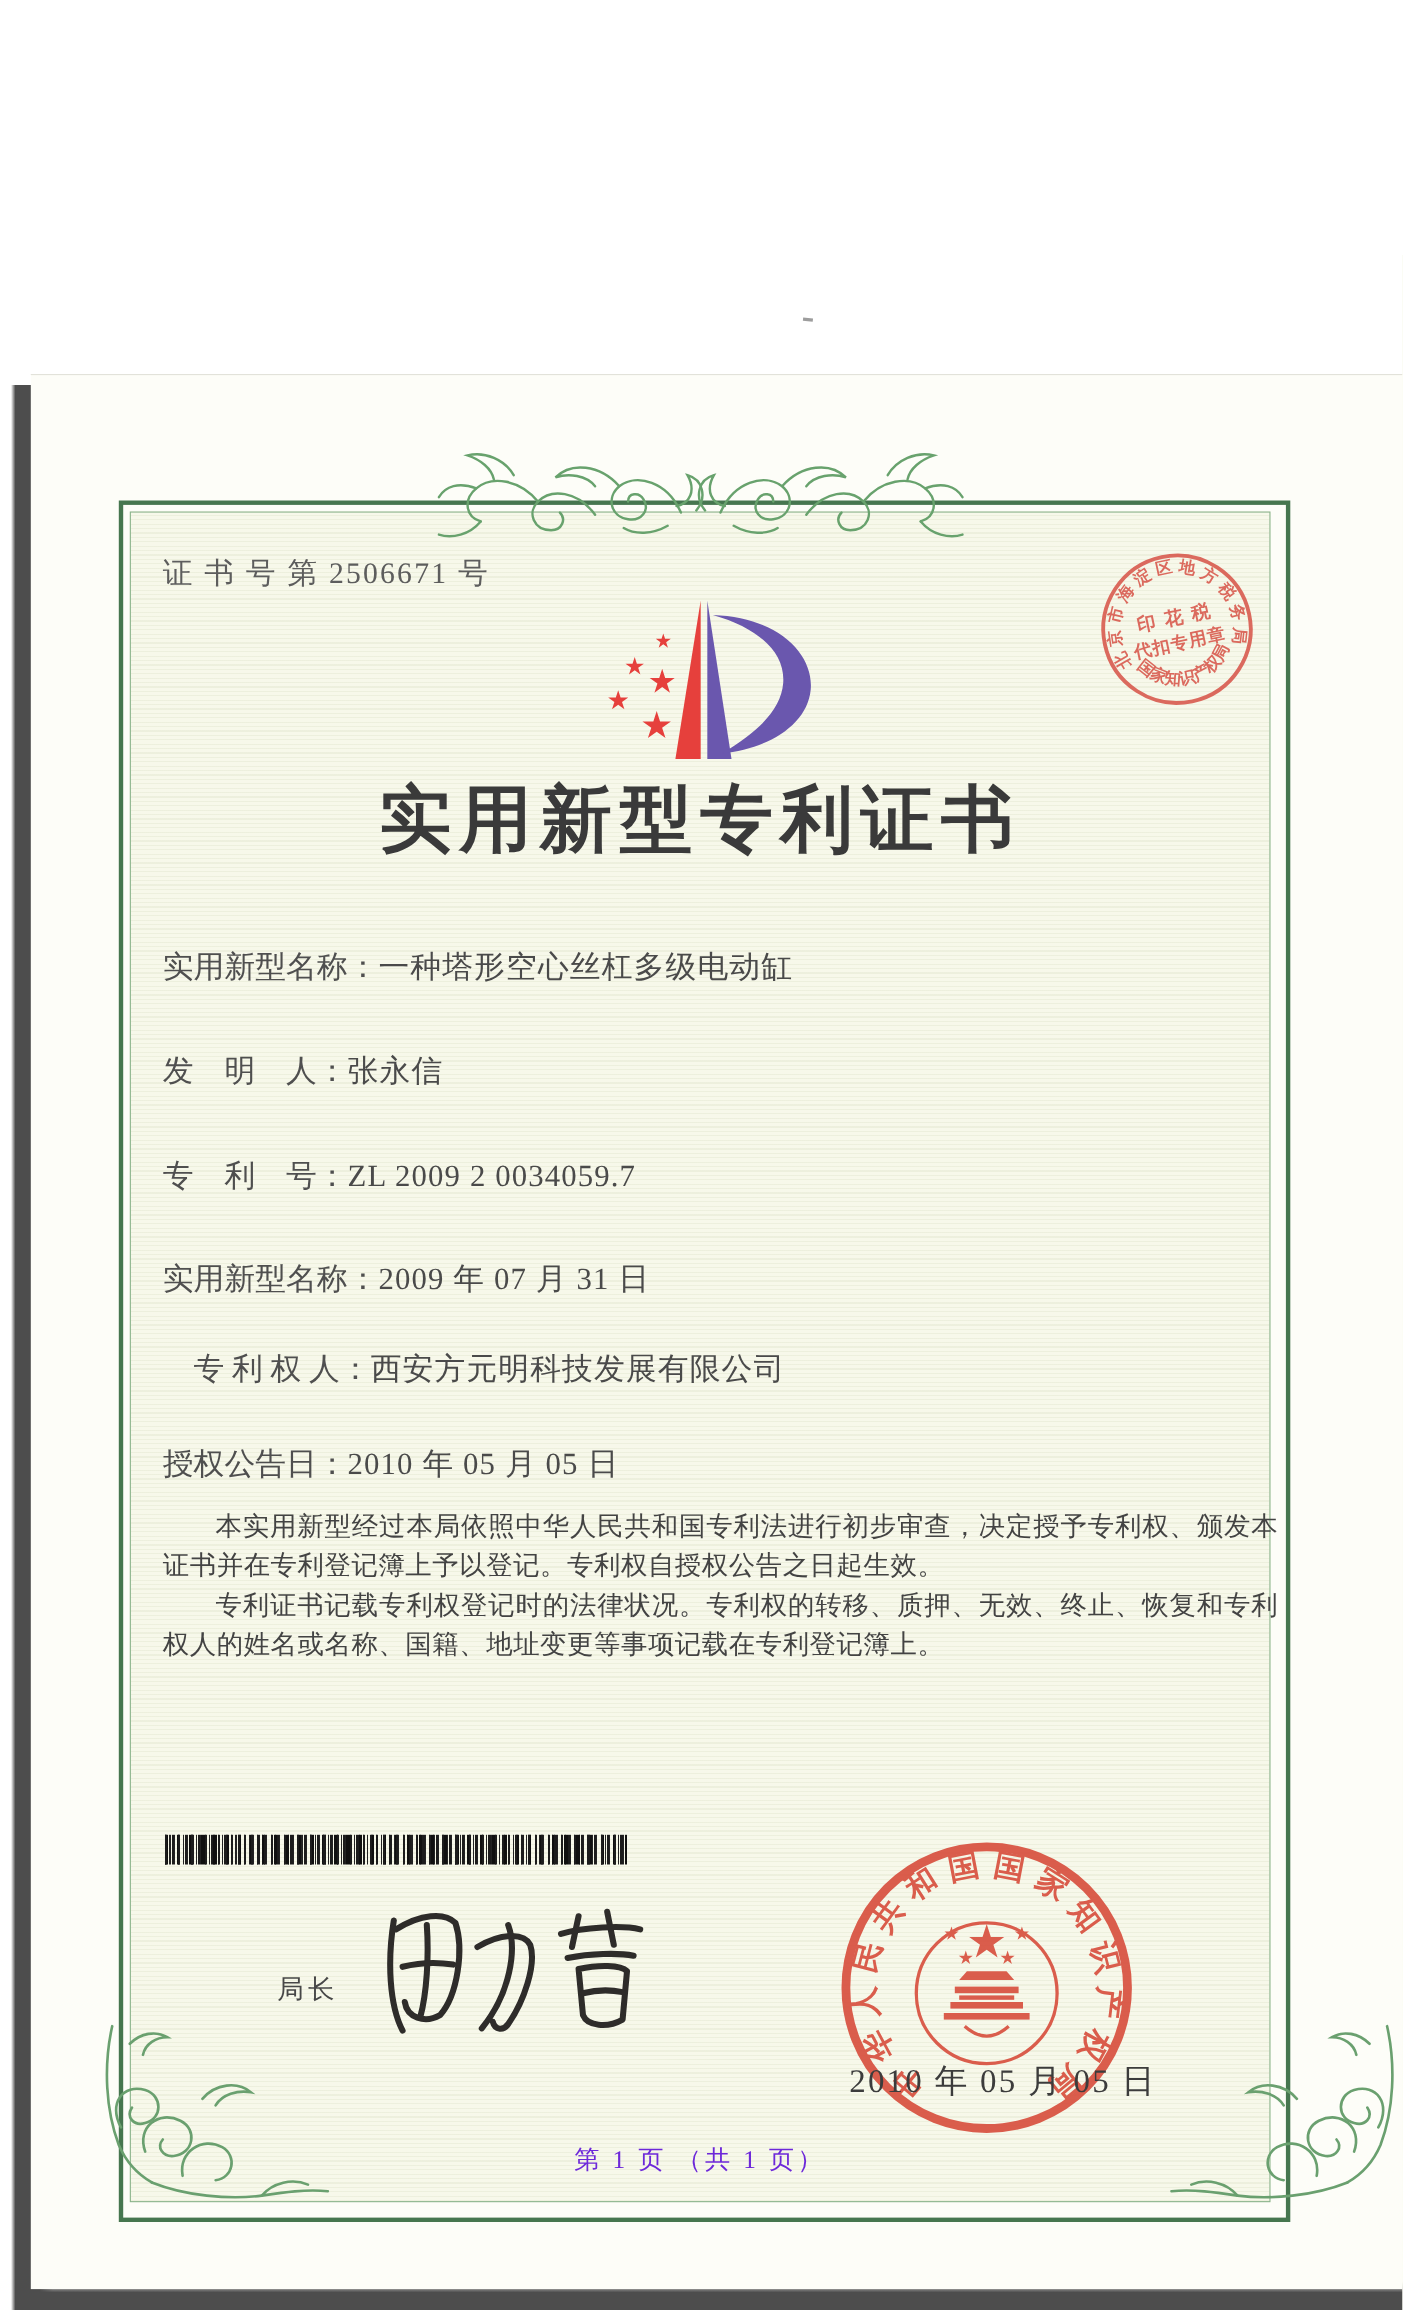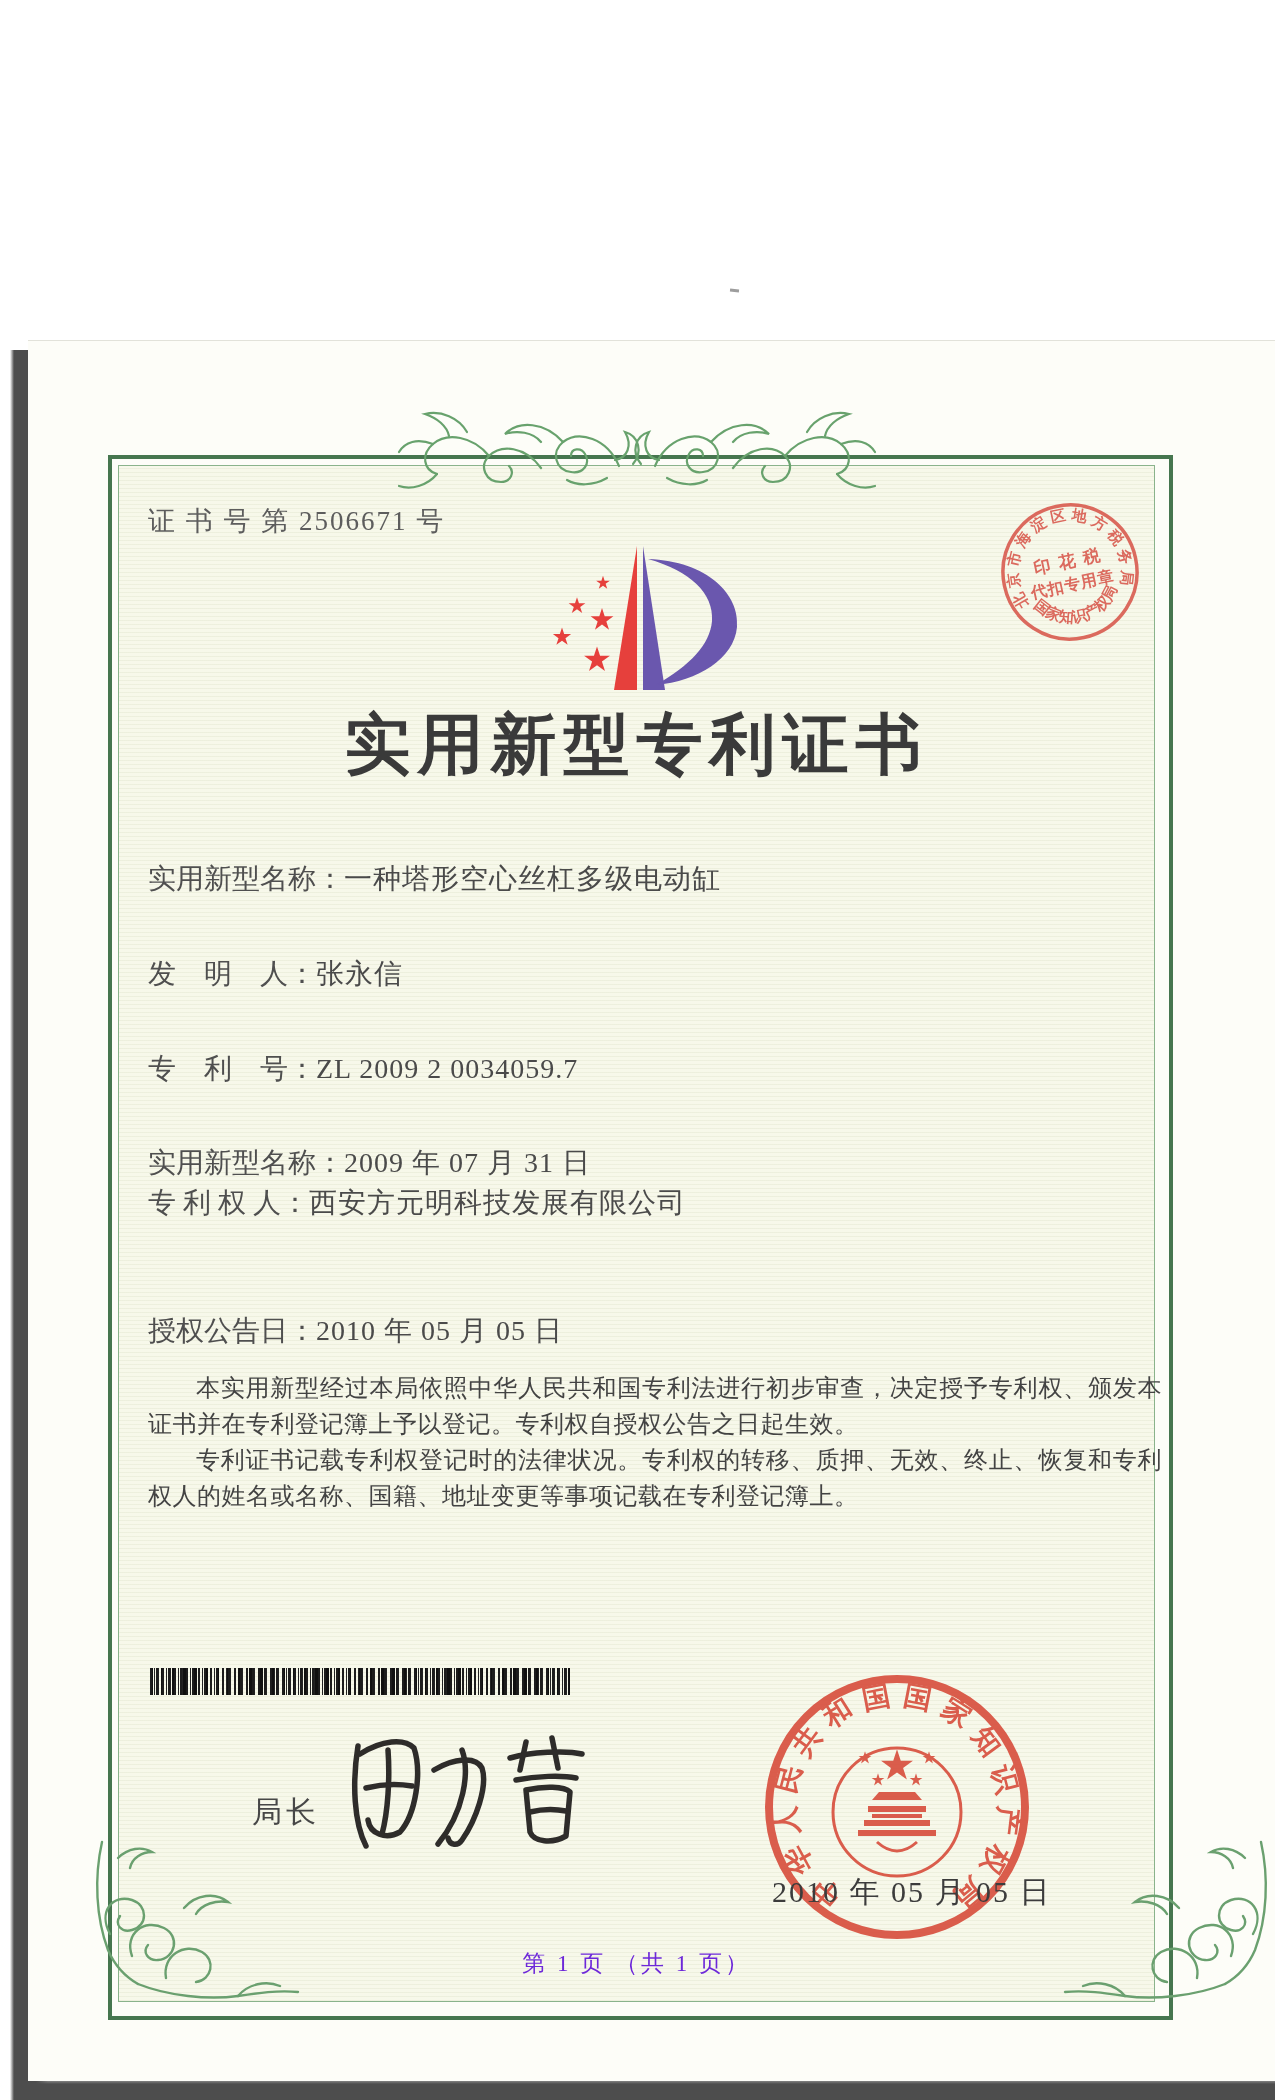--- a/index.html
+++ b/index.html
@@ -39,35 +39,35 @@
 
   .ornament{z-index:4;}
 
   .cert-no{left:148px;top:503px;font-size:27px;letter-spacing:2px;color:#5d5d5d;z-index:5;}
 
   .title{left:108px;top:700px;width:1057px;text-align:center;font-size:66px;font-weight:600;
          letter-spacing:7px;color:#3a3a3a;z-index:5;white-space:pre;}
 
   .row{left:148px;font-size:28px;color:#4f4f4f;z-index:5;white-space:pre;}
   .row .val{letter-spacing:1px;color:#4a4a4a;}
-  .r0{top:860px;} .r1{top:955px;font-family:Liberation Mono, monospace;} .r2{top:1050px;} .r3{top:1144px;} .r4{top:1184px;} .r5{top:1312px;}
+  .r0{top:860px;} .r1{top:955px;font-family:Liberation Mono, monospace;} .r2{top:1050px;} .r3{top:1144px;} .r4{top:1226px;margin-left:28px;} .r5{top:1312px;}
 
   .body-text{left:148px;top:1370px;width:1014px;z-index:5;
     font-size:24px;line-height:36px;letter-spacing:0.5px;color:#434343;text-align:justify;}
   .body-text p{margin:0;text-indent:2em;}
 
   .barcode{
     left:150px;top:1668px;width:420px;height:27px;z-index:5;
     background-image:
       repeating-linear-gradient(90deg,#1c1c1c 0 2px,rgba(0,0,0,0) 2px 6px),
       repeating-linear-gradient(90deg,#101010 0 3px,rgba(0,0,0,0) 3px 11px),
       repeating-linear-gradient(90deg,#222 0 1px,rgba(0,0,0,0) 1px 4px);
   }
 
-  .director{left:252px;top:1792px;font-size:30px;letter-spacing:4px;color:#474747;z-index:5;}
+  .director{left:252px;top:1792px;font-size:24px;letter-spacing:4px;color:#474747;z-index:5;}
   .signature{left:330px;top:1728px;z-index:6;}
   .signature-name-hidden{left:360px;top:1780px;opacity:0;font-size:40px;z-index:6;}
 
   .tax-stamp{left:985px;top:487px;z-index:6;opacity:0.88;}
   .tax-stamp text{font-family:"Liberation Serif","DejaVu Serif",serif;font-weight:700;fill:#d8574b;}
   .tax-ring-top text{font-size:15px;}
   .tax-ring-bottom text{font-size:15px;}
   .tax-center1{font-size:17px;letter-spacing:2px;}
   .tax-center2{font-size:16px;letter-spacing:1px;}
 

